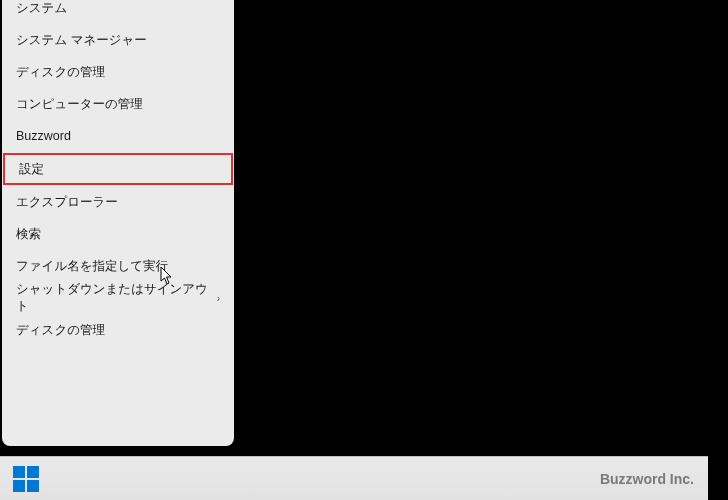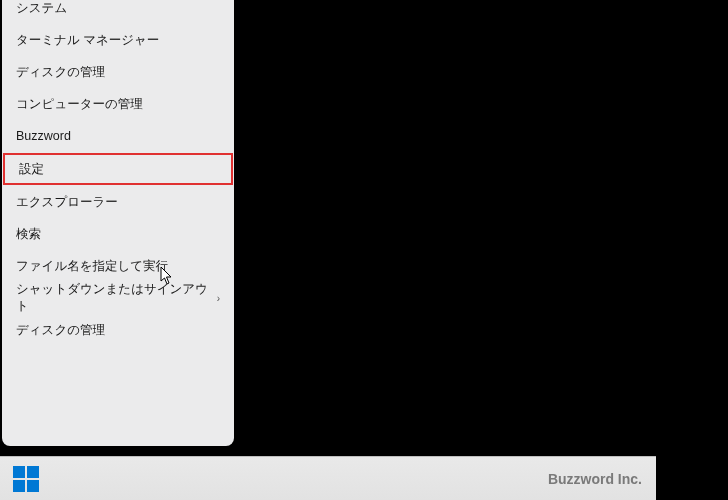--- a/index.html
+++ b/index.html
@@ -43,21 +43,21 @@
     }
     .chevron {
       font-size: 10px;
       color: #555;
       margin-right: 4px;
     }
     .taskbar {
       position: absolute;
       left: 0;
       bottom: 0;
-      width: 656px;
+      width: 708px;
       height: 44px;
       background: linear-gradient(#e9e9e9, #e2e2e2);
       border-top: 1px solid #bfbfbf;
       display: flex;
       align-items: center;
       justify-content: space-between;
       padding: 0 14px 0 10px;
     }
     .start-button {
       width: 32px;
@@ -92,21 +92,21 @@
 </head>
 <body>
 
 <div class="desktop">
 
   <div class="context-menu">
     <div class="menu-item first">
       <span>システム</span>
     </div>
     <div class="menu-item">
-      <span>ターミナル マネージャー</span>
+      <span>システム マネージャー</span>
     </div>
     <div class="menu-item">
       <span>ディスクの管理</span>
     </div>
     <div class="menu-item">
       <span>コンピューターの管理</span>
     </div>
     <div class="menu-item">
       <span>Buzzword</span>
     </div>

